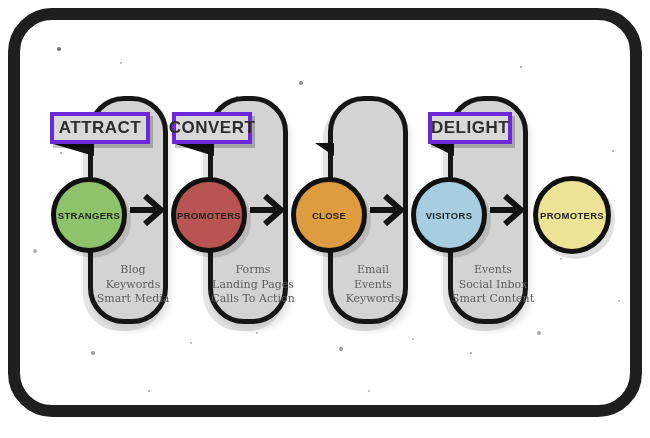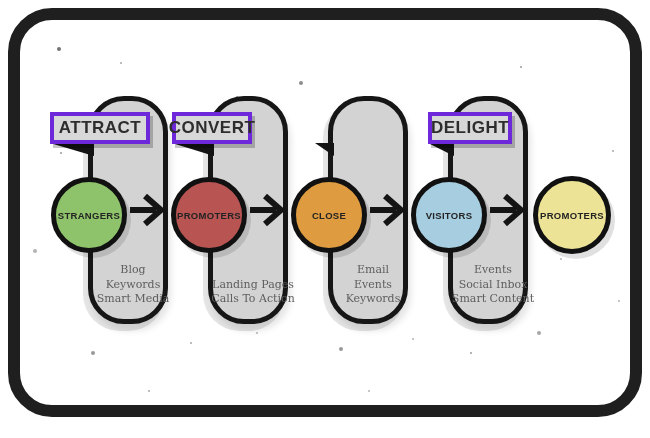--- a/index.html
+++ b/index.html
@@ -139,20 +139,21 @@
       <span>STRANGERS</span>
     </div>
     <svg class="arrow" width="38" height="34" viewBox="0 0 38 34">
       <path d="M2 17 H28 M17 3 L33 17 L17 31" fill="none" stroke="#141414" stroke-width="6"></path>
     </svg>
   </div>
 
   <div class="stage s2">
     <div class="pill">
       <div class="tools">
+        <div>Forms</div>
         <div>Landing Pages</div>
         <div>Calls To Action</div>
       </div>
     </div>
     <div class="wedge"></div>
     <div class="flag">CONVERT</div>
     <div class="circle" style="--c: #B85553;">
       <span>PROMOTERS</span>
     </div>
     <svg class="arrow" width="38" height="34" viewBox="0 0 38 34">

